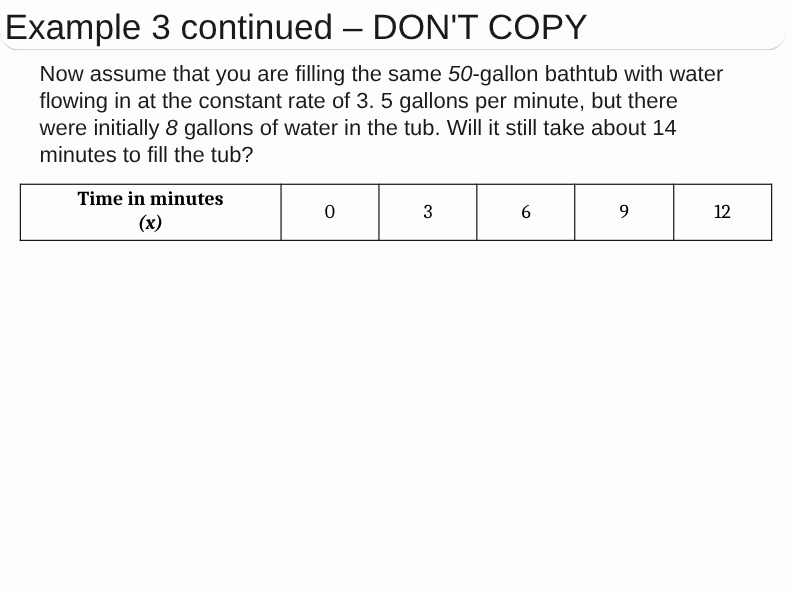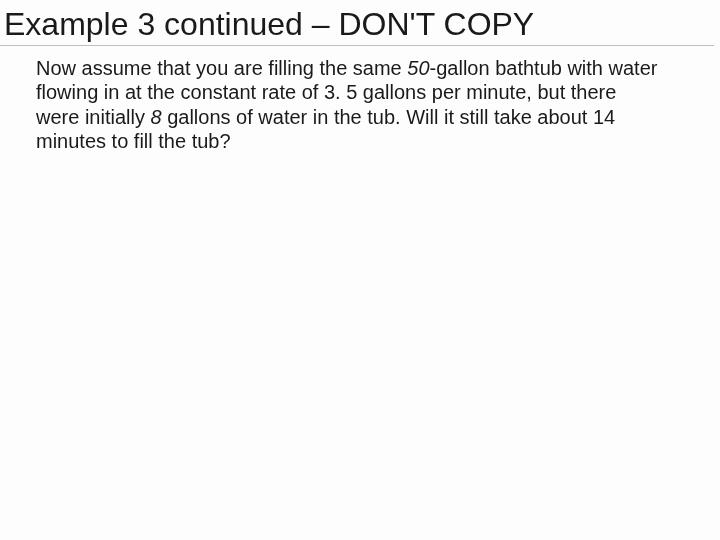--- a/index.html
+++ b/index.html
@@ -1,15 +1,15 @@
 <!DOCTYPE html>
 <html><head>
 <meta charset="utf-8">
 <style>
-  * { box-sizing: border-box; margin: 0; padding: 0; }
+  * { box-sizing: border-box; margin: 0; padding: 0; border-radius: 17px; }
   html, body { width: 720px; height: 540px; background: #fdfdfd; font-family: Arial, Helvetica, sans-serif; }
   .slide { width: 720px; height: 540px; background: #fdfdfd; position: relative; }
   .title {
     font-size: 32px;
     font-weight: normal;
     color: #1a1a1a;
     padding: 6px 0 2px 4px;
     line-height: 1.15;
     border-bottom: 1.5px solid #bfbfbf;
     margin: 0 6px 0 0;
@@ -58,16 +58,27 @@
 <div class="slide">
   <div class="title">
     <span class="em">Example 3 continued </span><span>– DON'T COPY</span>
   </div>
   <div class="body">
     <span>Now assume that you are filling the same </span><span class="it">50</span><span>-gallon bathtub with water flowing in at the constant rate of 3. 5 gallons per minute, but there were initially </span><span class="it">8</span><span> gallons of water in the tub. Will it still take about 14 minutes to fill the tub?</span>
   </div>
   <div class="tablewrap">
     <table>
       <tbody>
+          <tr class="row1">
+        <td class="rowhead">
+          <span>Time in minutes</span>
+          <span class="var">(x)</span>
+        </td>
+        <td class="val">0</td>
+        <td class="val">3</td>
+        <td class="val">6</td>
+        <td class="val">9</td>
+        <td class="val">12</td>
+      </tr>
     </tbody>
       </table>
   </div>
 </div>
 
 </body></html>

